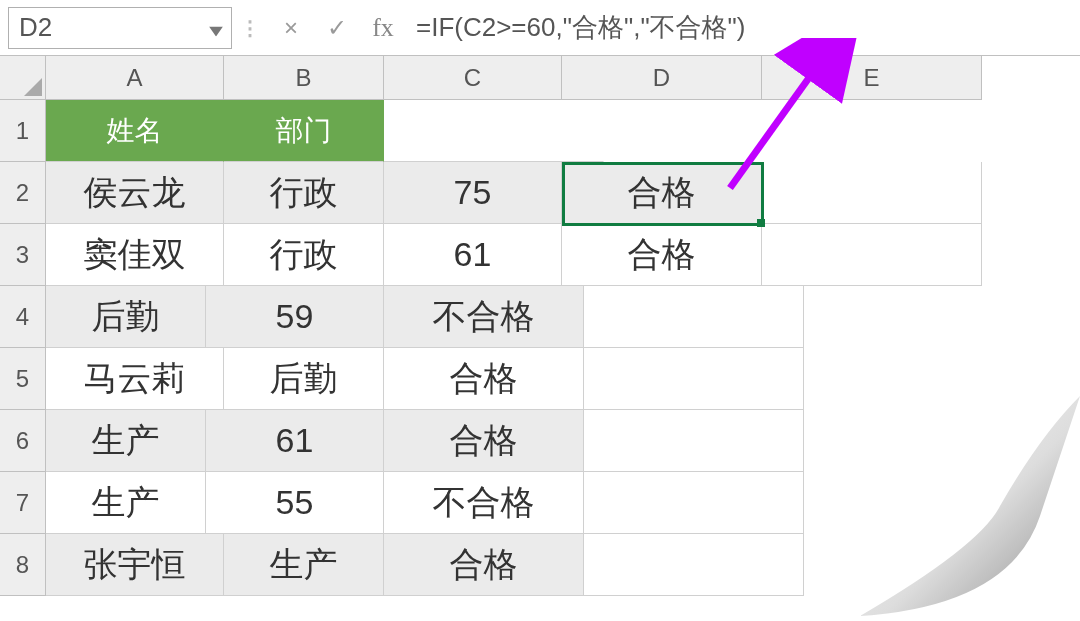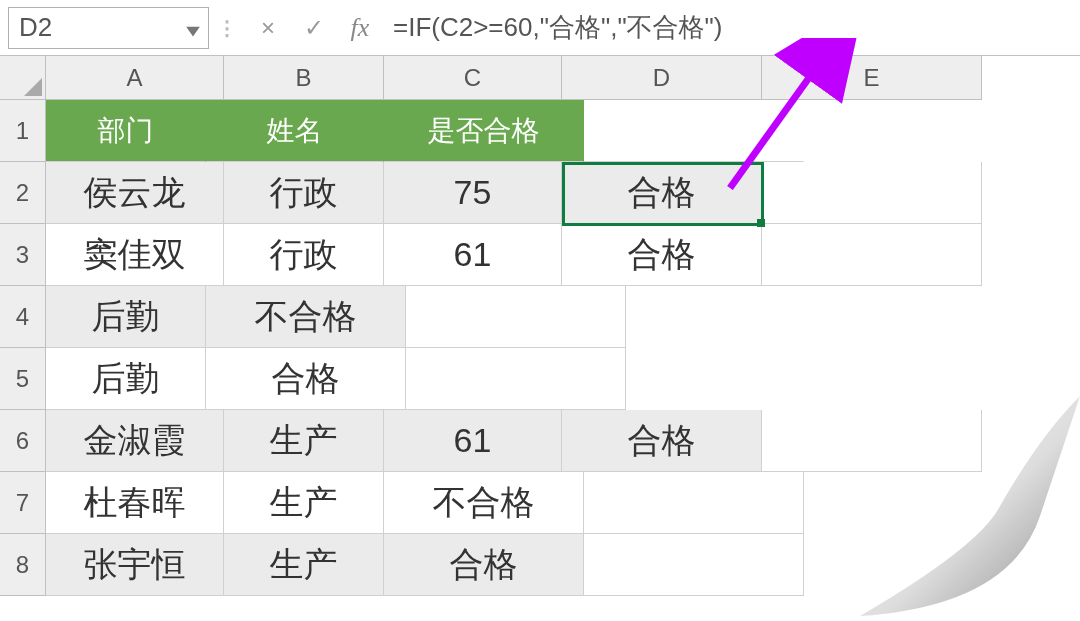--- a/index.html
+++ b/index.html
@@ -15,21 +15,21 @@
   .formula-bar {
     display: flex;
     align-items: center;
     height: 56px;
     border-bottom: 1px solid #c0c0c0;
     padding: 6px 8px;
     box-sizing: border-box;
     background: #fff;
   }
   .name-box {
-    width: 201px;
+    width: 224px;
     height: 42px;
     border: 1px solid #b0b0b0;
     display: flex;
     align-items: center;
     padding: 0 10px;
     font-size: 26px;
     color: #555;
     box-sizing: border-box;
     position: relative;
     background: #fff;
@@ -52,21 +52,20 @@
   .fb-btn {
     width: 46px;
     height: 42px;
     display: flex;
     align-items: center;
     justify-content: center;
     color: #9a9a9a;
     font-size: 24px;
   }
   .fb-btn.fx {
-    font-style: italic;
     font-family: "Times New Roman", serif;
     font-size: 26px;
     color: #888;
   }
   .formula-input {
     flex: 1;
     height: 42px;
     border: none;
     font-size: 26px;
     color: #555;
@@ -233,59 +232,59 @@
     <div class="row-header">3</div>
     <div class="row-header">4</div>
     <div class="row-header">5</div>
     <div class="row-header">6</div>
     <div class="row-header">7</div>
     <div class="row-header">8</div>
   </div>
 
   <div class="grid">
     <div class="grid-row header-row">
+      <div class="cell col-A">姓名</div>
       <div class="cell col-B">部门</div>
-      <div class="cell col-A">姓名</div>
-      <div class="cell col-D">是否合格</div>
       <div class="cell col-E" style="background:#fff;"></div>
     </div>
     <div class="grid-row stripe">
       <div class="cell col-A">侯云龙</div>
       <div class="cell col-B">行政</div>
       <div class="cell col-C">75</div>
       <div class="cell col-D">合格</div>
       <div class="cell col-E" style="background:#fff;"></div>
     </div>
     <div class="grid-row">
       <div class="cell col-A">窦佳双</div>
       <div class="cell col-B">行政</div>
       <div class="cell col-C">61</div>
       <div class="cell col-D">合格</div>
       <div class="cell col-E"></div>
     </div>
     <div class="grid-row stripe">
       <div class="cell col-B">后勤</div>
+      <div class="cell col-C">59</div>
       <div class="cell col-D">不合格</div>
       <div class="cell col-E" style="background:#fff;"></div>
     </div>
     <div class="grid-row">
+      <div class="cell col-A">马云莉</div>
       <div class="cell col-B">后勤</div>
       <div class="cell col-D">合格</div>
       <div class="cell col-E"></div>
     </div>
     <div class="grid-row stripe">
-      <div class="cell col-A">金淑霞</div>
       <div class="cell col-B">生产</div>
       <div class="cell col-C">61</div>
       <div class="cell col-D">合格</div>
       <div class="cell col-E" style="background:#fff;"></div>
     </div>
     <div class="grid-row">
-      <div class="cell col-A">杜春晖</div>
       <div class="cell col-B">生产</div>
+      <div class="cell col-C">55</div>
       <div class="cell col-D">不合格</div>
       <div class="cell col-E"></div>
     </div>
     <div class="grid-row stripe">
       <div class="cell col-A">张宇恒</div>
       <div class="cell col-B">生产</div>
       <div class="cell col-D">合格</div>
       <div class="cell col-E" style="background:#fff;"></div>
     </div>
   </div>

